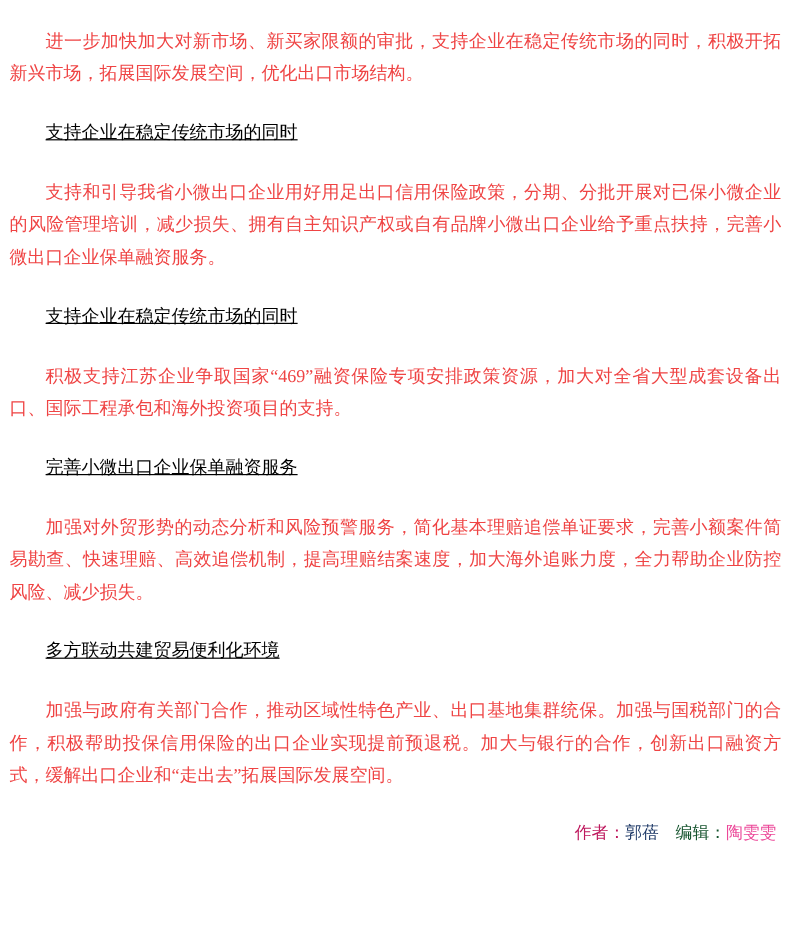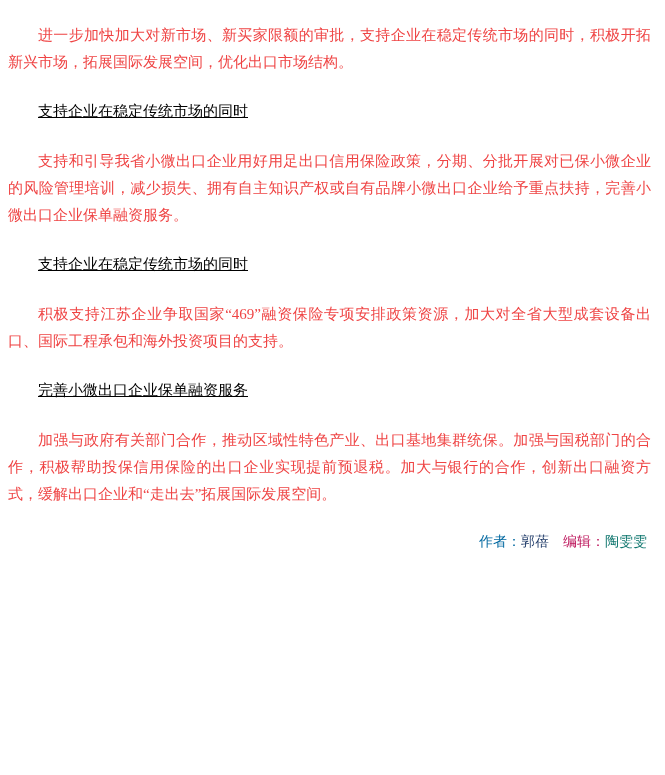--- a/index.html
+++ b/index.html
@@ -59,21 +59,23 @@
     <p class="section-body">支持和引导我省小微出口企业用好用足出口信用保险政策，分期、分批开展对已保小微企业的风险管理培训，减少损失、拥有自主知识产权或自有品牌小微出口企业给予重点扶持，完善小微出口企业保单融资服务。</p>
   </div>
 
   <div class="section">
     <h3 class="section-heading">支持企业在稳定传统市场的同时</h3>
     <p class="section-body">积极支持江苏企业争取国家“469”融资保险专项安排政策资源，加大对全省大型成套设备出口、国际工程承包和海外投资项目的支持。</p>
   </div>
 
   <div class="section">
     <h3 class="section-heading">完善小微出口企业保单融资服务</h3>
+    <p class="section-body">加强对外贸形势的动态分析和风险预警服务，简化基本理赔追偿单证要求，完善小额案件简易勘查、快速理赔、高效追偿机制，提高理赔结案速度，加大海外追账力度，全力帮助企业防控风险、减少损失。</p>
   </div>
 
   <div class="section">
+    <h3 class="section-heading">多方联动共建贸易便利化环境</h3>
     <p class="section-body">加强与政府有关部门合作，推动区域性特色产业、出口基地集群统保。加强与国税部门的合作，积极帮助投保信用保险的出口企业实现提前预退税。加大与银行的合作，创新出口融资方式，缓解出口企业和“走出去”拓展国际发展空间。</p>
   </div>
 
-  <div class="credits"><span style="color: #0369a1; text-align: right;">作者：</span><span style="color: rgb(31, 58, 104); text-align: right;">郭蓓</span><span>　</span><span style="color: #be185d;">编辑：</span><span style="color: #0f766e;">陶雯雯</span></div>
+  <div class="credits"><span style="color: #be185d; text-align: right;">作者：</span><span style="color: rgb(31, 58, 104); text-align: right;">郭蓓</span><span>　</span><span style="color: #14532d;">编辑：</span><span style="color: #ec4899;">陶雯雯</span></div>
 
 </div>
 
 </body></html>

